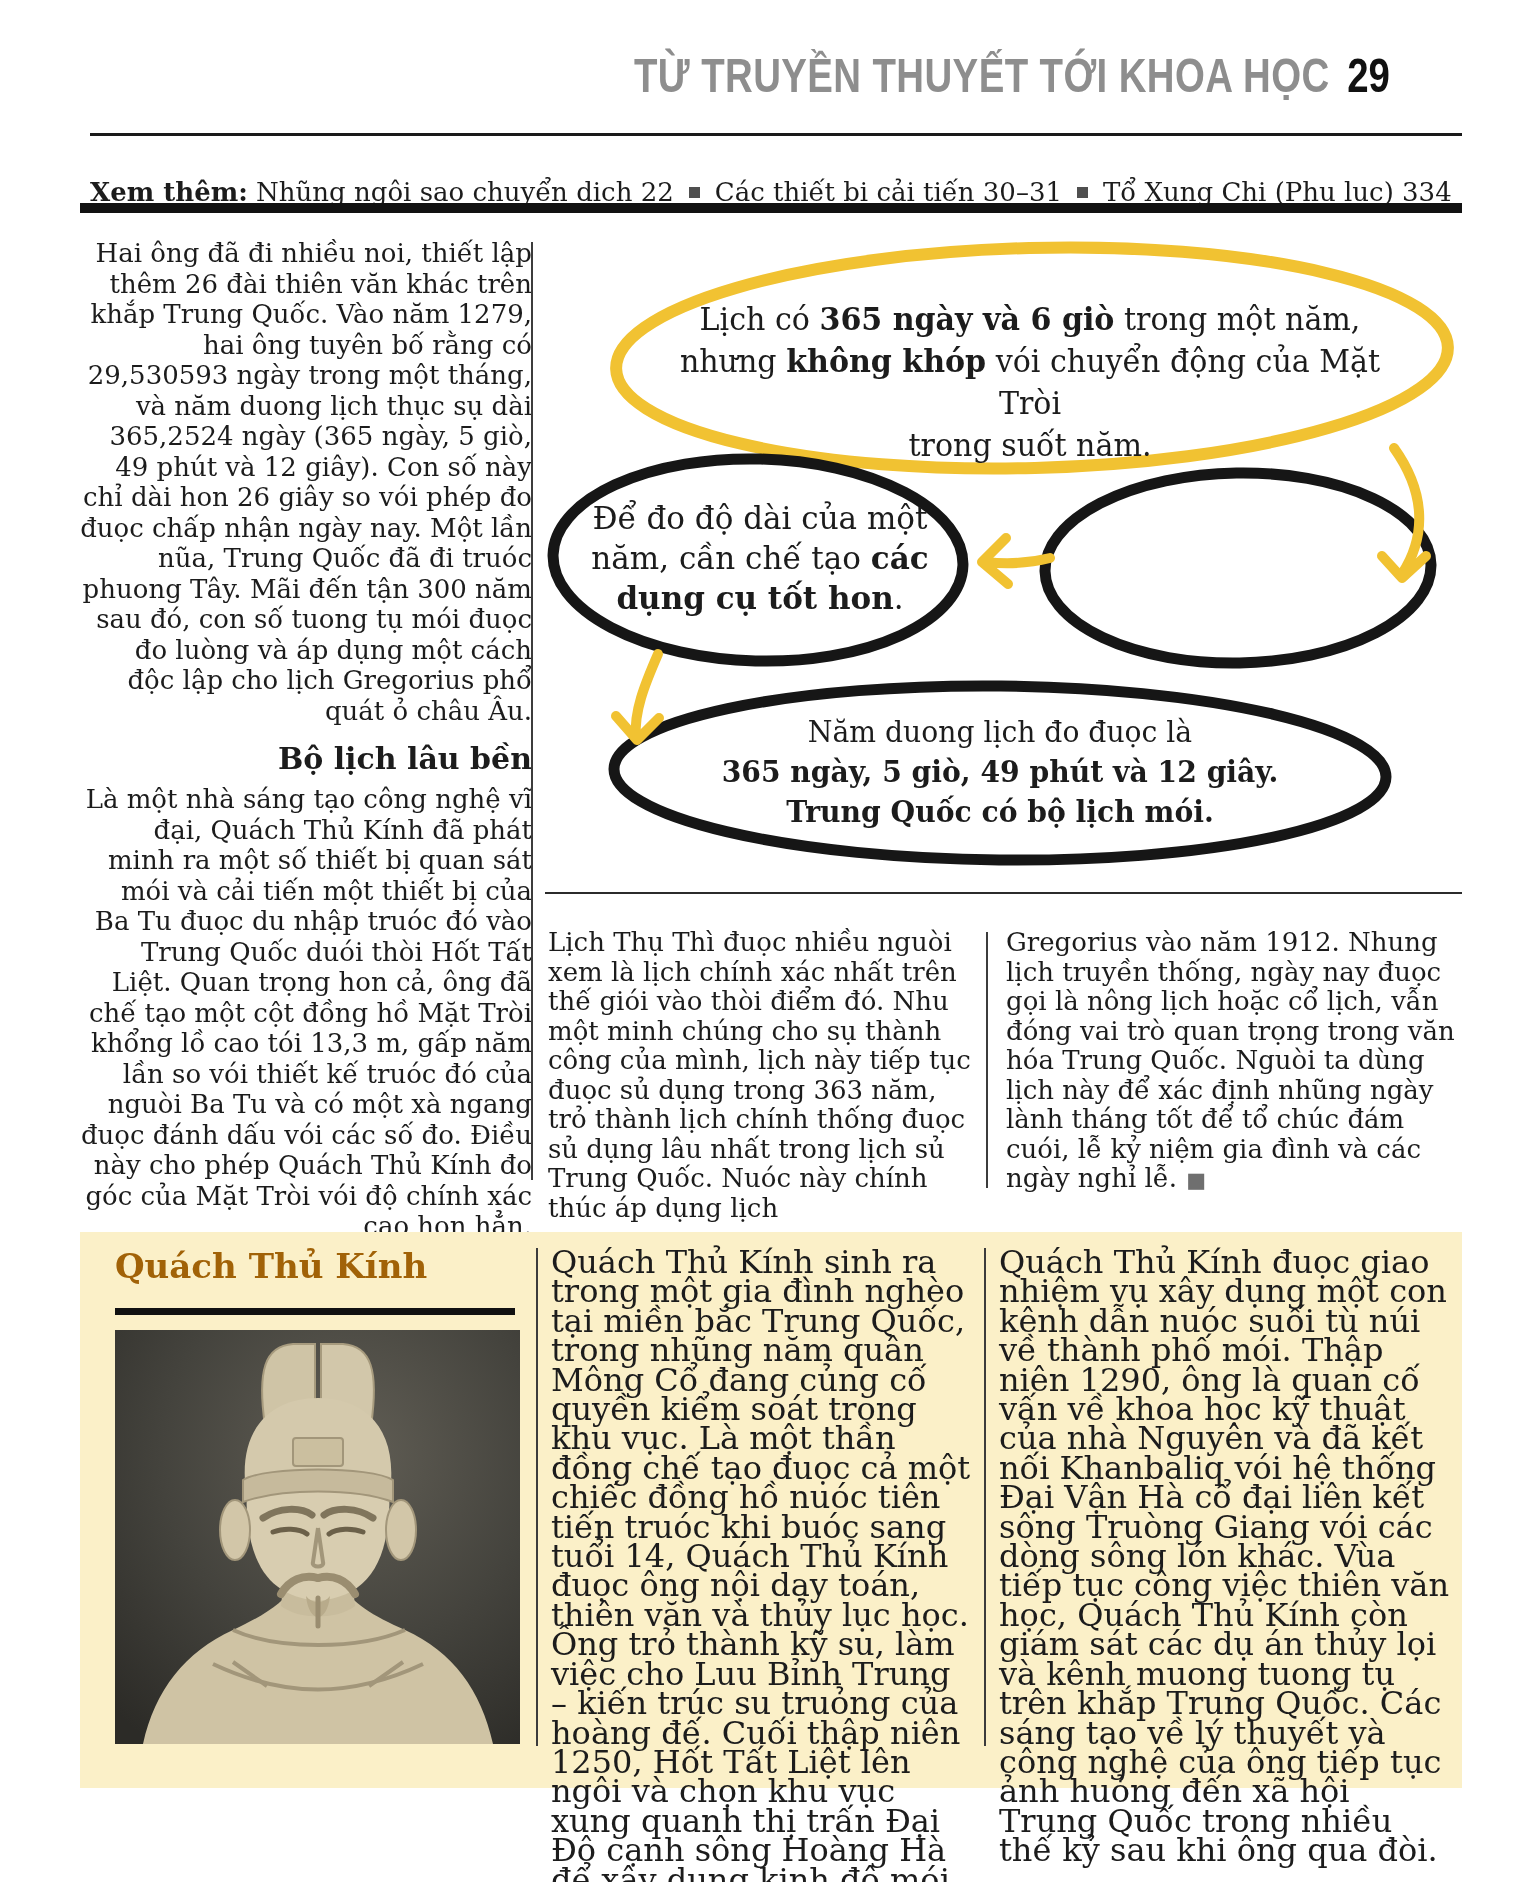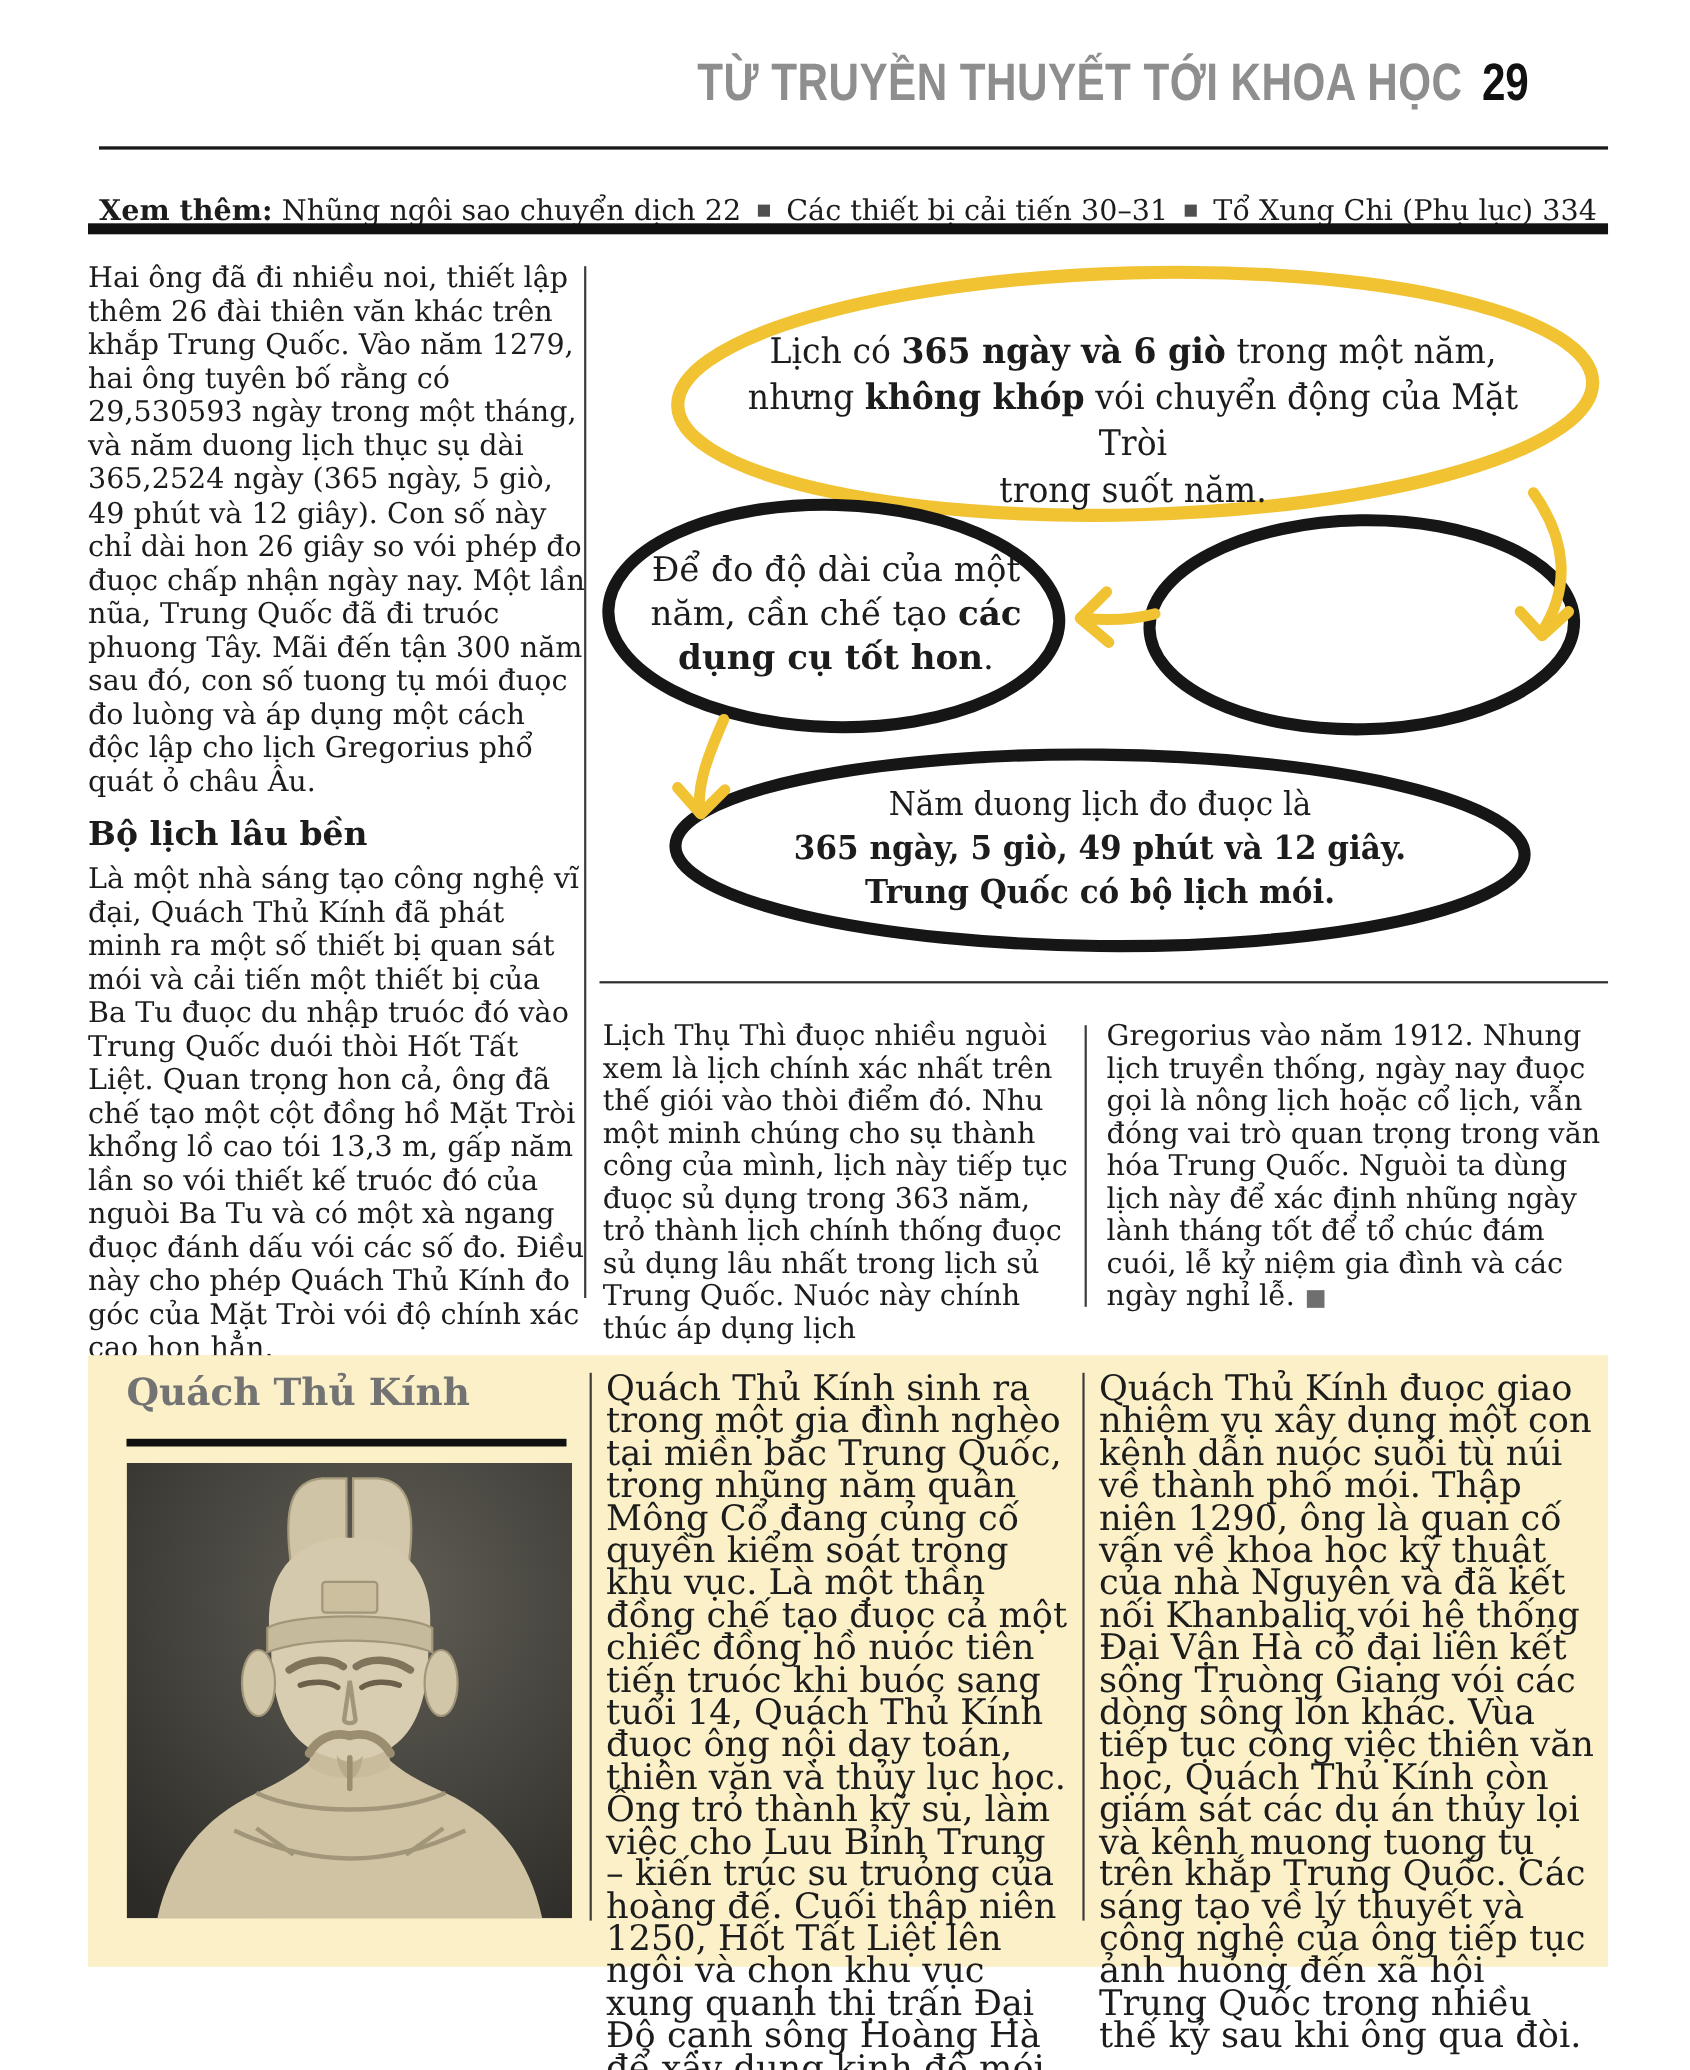--- a/index.html
+++ b/index.html
@@ -12,21 +12,21 @@
               transform:scaleX(0.8);transform-origin:100% 50%;white-space:nowrap;}
   .header-title{font-size:48px;color:#8e8e8e;letter-spacing:0.5px;}
   .header-page{font-size:48px;color:#111;}
   .rule-thin-top{position:absolute;left:90px;top:133px;width:1372px;height:3px;background:#1a1a1a;}
   .see-also{position:absolute;left:90px;top:149px;font-size:26px;white-space:nowrap;margin-top:28px;}
   .see-also .lbl{font-weight:bold;}
   .bullet-sq{display:inline-block;width:11px;height:11px;background:#4f4f4f;margin:0 15px 4px 15px;vertical-align:middle;font-size:0;line-height:0;overflow:hidden;color:transparent;}
   .bar-thick{position:absolute;left:80px;top:203px;width:1382px;height:10px;background:#121212;}
 
   
-  .col-left{position:absolute;left:80px;top:238px;width:452px;font-size:26px;line-height:30.5px;text-align:left;}
+  .col-left{position:absolute;left:80px;top:238px;width:452px;font-size:26px;line-height:30.5px;text-align:right;}
   .col-left p{margin:0;}
   .col-left h3{font-size:30px;line-height:34px;margin:16px 0 8px 0;font-weight:bold;}
   .vrule{position:absolute;width:2px;background:#3c3c3c;}
   .vr1{left:531px;top:242px;height:938px;}
 
   
   .diagram-svg{position:absolute;left:540px;top:212px;width:922px;height:684px;}
   .bubble-text{position:absolute;text-align:center;}
   .bt-top{left:620px;top:298px;width:820px;font-size:32px;line-height:42px;transform:scaleX(0.94);transform-origin:50% 50%;}
   .bt-left{left:565px;top:498px;width:390px;font-size:31px;line-height:40px;}
@@ -36,21 +36,21 @@
   .rule-mid{position:absolute;left:545px;top:892px;width:917px;height:2px;background:#2b2b2b;}
 
   
   .mid-a{position:absolute;left:548px;top:928px;width:430px;font-size:26px;line-height:29.5px;}
   .vr2{left:986px;top:932px;height:256px;}
   .mid-b{position:absolute;left:1006px;top:928px;width:452px;font-size:26px;line-height:29.5px;}
   .endmark{color:#6f6f6f;font-size:21px;margin-left:9px;}
 
   
   .bio-box{position:absolute;left:80px;top:1232px;width:1382px;height:556px;background:#fbf0c8;}
-  .bio-title{position:absolute;left:35px;top:14px;font-size:34px;font-weight:bold;color:#737373;}
+  .bio-title{position:absolute;left:35px;top:14px;font-size:34px;font-weight:bold;color:#a16207;}
   .bio-underline{position:absolute;left:35px;top:76px;width:400px;height:7px;background:#111;}
   .bio-photo{position:absolute;left:35px;top:98px;width:405px;height:414px;overflow:hidden;}
   .bio-vr{position:absolute;width:2px;background:#3c3c3c;top:16px;height:498px;}
   .bvr1{left:456px;}
   .bvr2{left:904px;}
   .bio-col{position:absolute;top:16px;font-size:32px;line-height:29.4px;}
   .bio-col1{left:471px;width:424px;}
   .bio-col2{left:919px;width:452px;}
   .bio-col p{margin:0;}
 </style>

